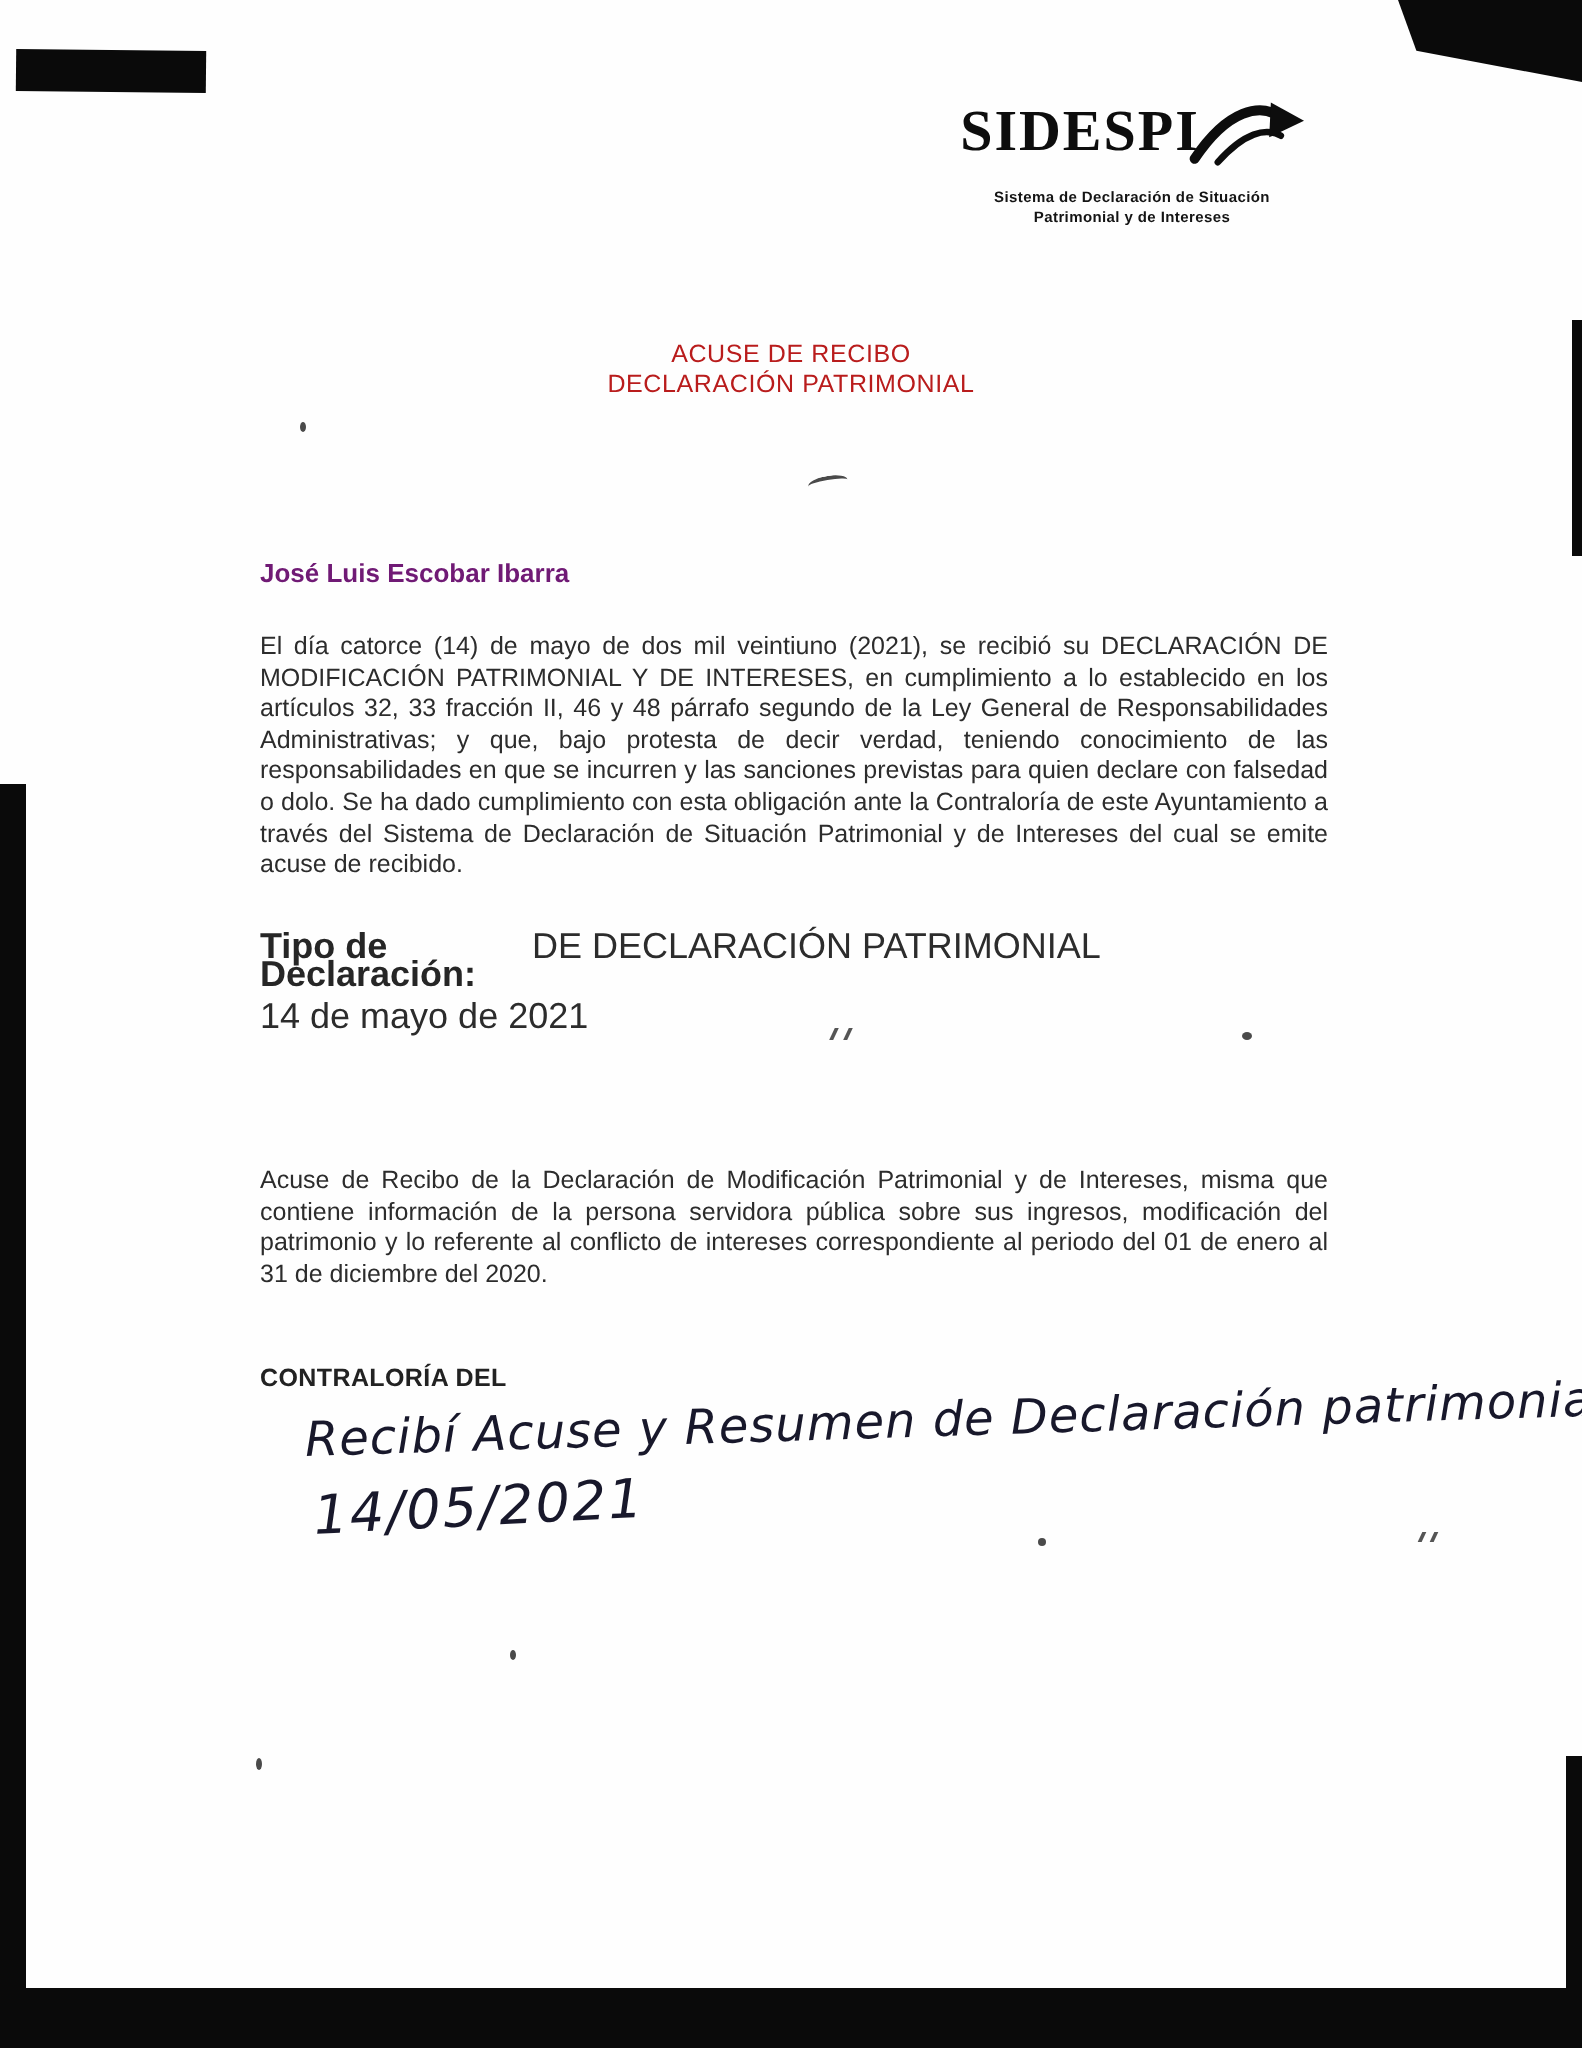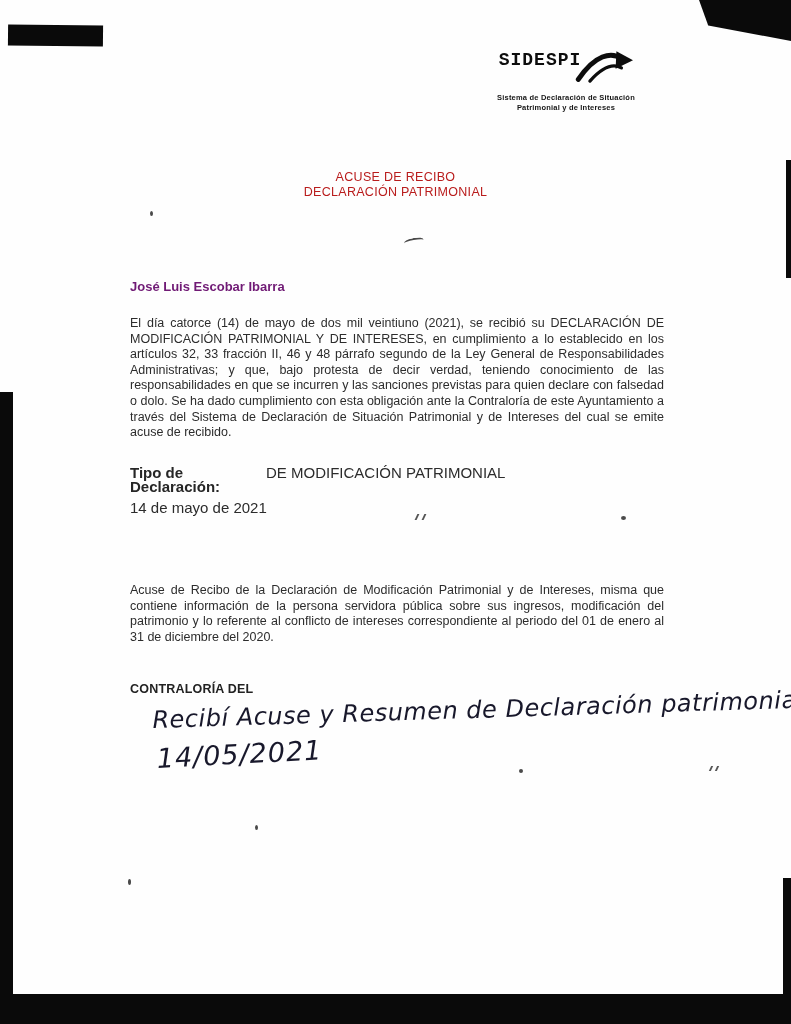--- a/index.html
+++ b/index.html
@@ -20,23 +20,23 @@
   
   .logo {
     position: absolute; left: 474px; top: 50px; width: 184px;
     text-align: center;
   }
   .logo-brand-row {
     display: inline-flex; align-items: flex-start; justify-content: center;
     position: relative;
   }
   .logo-brand {
-    font-weight: bold; font-size: 18px; letter-spacing: 1px;
+    font-weight: bold; font-size: 29px; letter-spacing: 1px;
     color: #0d0d0d;
-    font-family: Liberation Mono, monospace;
+    font-family: Liberation Serif, serif;
   }
   .logo-icon { margin-left: -6px; margin-top: -4px; }
   .logo-tagline {
     font-size: 7.5px; font-weight: bold; color: #141414;
     line-height: 9px; margin-top: 1px; letter-spacing: 0.2px;
   }
 
   
   .doc-title {
     position: absolute; left: 0; top: 170px; width: 791px;
@@ -51,21 +51,21 @@
   }
   .body-par {
     position: absolute; left: 130px; top: 316px; width: 534px;
     font-size: 12.5px; line-height: 15.6px; text-align: justify;
     color: #2c2c2c;
   }
 
   
   .fields {
     position: absolute; left: 130px; top: 466px; width: 480px;
-    font-size: 15px; color: #262626;
+    font-size: 18px; color: #262626;
   }
   .field-row { display: flex; margin-bottom: 6.5px; line-height: 14px; }
   .field-label { font-weight: bold; width: 136px; flex: 0 0 136px; }
   .field-value { color: #2c2c2c; }
 
   
   .summary-par {
     position: absolute; left: 130px; top: 583px; width: 534px;
     font-size: 12.5px; line-height: 15.6px; text-align: justify;
     color: #2c2c2c;
@@ -143,21 +143,21 @@
     <div>DECLARACIÓN PATRIMONIAL</div>
   </div>
 
   <div class="recipient">José Luis Escobar Ibarra</div>
 
   <div class="body-par">El día catorce (14) de mayo de dos mil veintiuno (2021), se recibió su DECLARACIÓN DE MODIFICACIÓN PATRIMONIAL Y DE INTERESES, en cumplimiento a lo establecido en los artículos 32, 33 fracción II, 46 y 48 párrafo segundo de la Ley General de Responsabilidades Administrativas; y que, bajo protesta de decir verdad, teniendo conocimiento de las responsabilidades en que se incurren y las sanciones previstas para quien declare con falsedad o dolo. Se ha dado cumplimiento con esta obligación ante la Contraloría de este Ayuntamiento a través del Sistema de Declaración de Situación Patrimonial y de Intereses del cual se emite acuse de recibido.</div>
 
   <div class="fields">
     <div class="field-row">
       <span class="field-label">Tipo de Declaración:</span>
-      <span class="field-value">DE MODIFICACIÓN PATRIMONIAL</span>
+      <span class="field-value">DE DECLARACIÓN PATRIMONIAL</span>
     </div>
     <div class="field-row">
       <span class="field-value">14 de mayo de 2021</span>
     </div>
   </div>
 
   <div class="summary-par">Acuse de Recibo de la Declaración de Modificación Patrimonial y de Intereses, misma que contiene información de la persona servidora pública sobre sus ingresos, modificación del patrimonio y lo referente al conflicto de intereses correspondiente al periodo del 01 de enero al 31 de diciembre del 2020.</div>
 
   <div class="signature-heading">CONTRALORÍA DEL</div>
 

